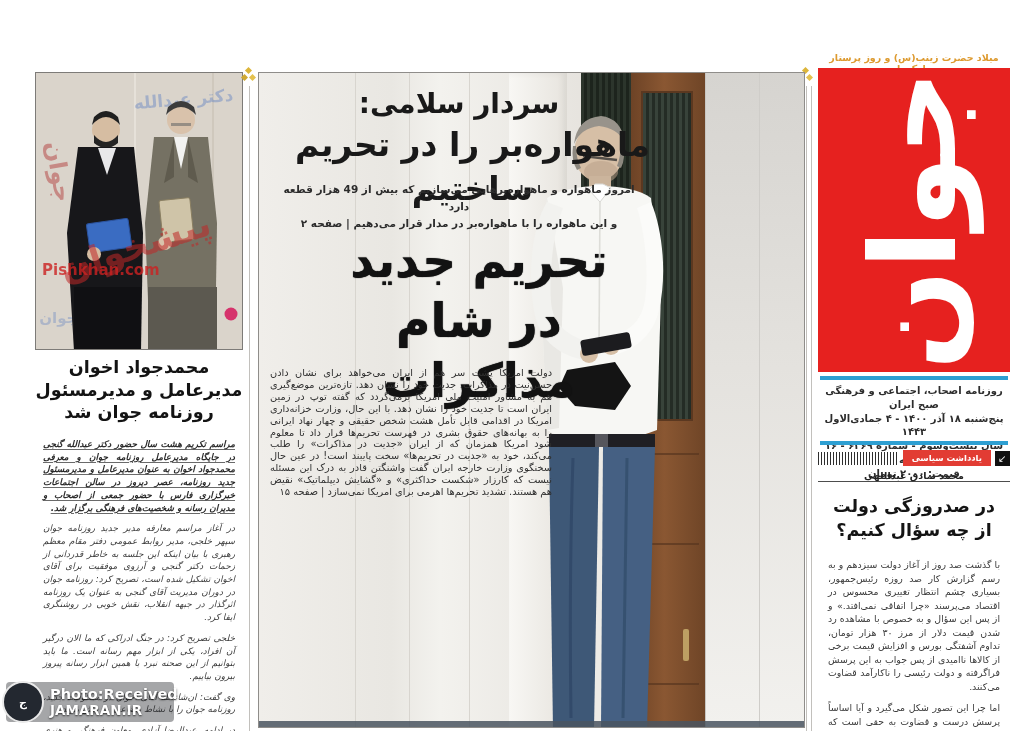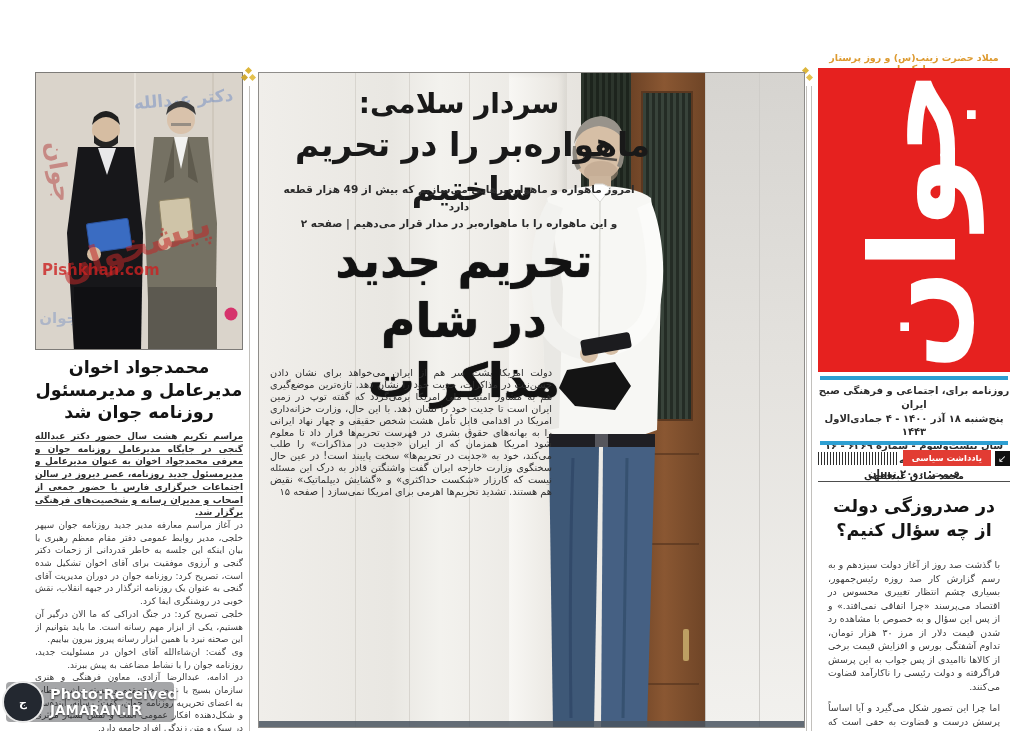--- a/index.html
+++ b/index.html
@@ -48,29 +48,29 @@
   .wall-right { position:absolute; left:446px; top:0; width:101px; height:100%; background:linear-gradient(180deg,#d6d4d0 0%,#e4e2de 45%,#f2f1ee 100%); border-left:1px solid #c8c6c2; }
   .wall-right-shadow { position:absolute; left:500px; top:0; width:1px; height:100%; background:#cfcdc9; }
   .panel-bottom { position:absolute; left:0; bottom:0; width:100%; height:6px; background:#4a5560; opacity:.85; }
   .man-wrap { position:absolute; left:230px; top:25px; width:190px; height:631px; }
 
   
   .kicker { position:absolute; left:0; top:12px; width:400px; text-align:center; color:#191919; z-index:3; }
   .kicker .k1 { font-size:28px; font-weight:bold; line-height:38px; }
   .kicker .k2 { font-size:33px; font-weight:bold; line-height:44px;margin-left:27px; }
   .subdeck { position:absolute; left:20px; top:108px; width:360px; text-align:center; font-size:10.5px; font-weight:bold; color:#2c2c2c; line-height:17px; z-index:3; }
-  .main-head { position:absolute; left:20px; top:158px; width:370px; text-align:center; font-size:47px; font-weight:bold; color:#121212; line-height:60px; letter-spacing:-1px; z-index:3; text-shadow:0 0 1px #121212; }
+  .main-head { position:absolute; left:35px; top:158px; width:370px; text-align:center; font-size:47px; font-weight:bold; color:#121212; line-height:60px; letter-spacing:-1px; z-index:3; text-shadow:0 0 1px #121212; }
   .main-body { position:absolute; right:252px; top:294px; width:282px; height:172px; overflow:hidden; font-size:9.8px; line-height:11.9px; text-align:justify; color:#2f2f2f; z-index:3; }
 
   
   .left-col { position:absolute; left:35px; top:0; width:208px; height:731px; }
   .photo-box { position:absolute; top:72px; left:0; width:208px; height:278px; border:1px solid #7d7b78; background:#dad4cb; overflow:hidden; }
   .left-head { position:absolute; top:356px; left:0; width:100%; text-align:center; font-size:17.5px; font-weight:bold; color:#131313; line-height:22.5px; }
   .left-body { position:absolute; top:430px; left:0; width:208px; height:301px; overflow:hidden; font-size:8.9px; line-height:12.7px; text-align:justify; color:#3a3a3a; }
-  .left-body p { margin:0; }
+  .left-body p { margin:8px;font-style:italic; }
   .left-body .lead { text-decoration:underline; text-decoration-color:#6a6a6a; text-underline-offset:2px; font-weight:bold; color:#2c2c2c; }
 
   
   .jamaran { position:absolute; left:0; top:678px; width:178px; height:48px; z-index:6; direction:ltr; display:flex; align-items:center; }
   .jam-strip { position:absolute; left:6px; top:4px; width:168px; height:40px; background:rgba(40,42,48,.42); border-radius:4px; }
   .jam-logo { position:relative; width:42px; height:42px; border-radius:50%; background:#232830; border:2px solid #e9e9e9; color:#fff; display:flex; align-items:center; justify-content:center; font-size:11px; font-weight:bold; flex:0 0 auto; margin-left:2px; }
   .jam-text { position:relative; color:#fff; font-weight:bold; line-height:16px; padding-left:6px; text-shadow:0 1px 2px rgba(0,0,0,.7); }
   .jam-text .l1 { font-size:14.5px; }
   .jam-text .l2 { font-size:13.5px; }
 </style>
@@ -120,21 +120,21 @@
 
     <div class="left-head">
       <div>محمدجواد اخوان</div>
       <div>مدیرعامل و مدیرمسئول</div>
       <div>روزنامه جوان شد</div>
     </div>
 
     <div class="left-body">
       <p class="lead">مراسم تکریم هشت سال حضور دکتر عبدالله گنجی در جایگاه مدیرعامل روزنامه جوان و معرفی محمدجواد اخوان به عنوان مدیرعامل و مدیرمسئول جدید روزنامه، عصر دیروز در سالن اجتماعات خبرگزاری فارس با حضور جمعی از اصحاب و مدیران رسانه و شخصیت‌های فرهنگی برگزار شد.</p>
       <p>در آغاز مراسم معارفه مدیر جدید روزنامه جوان سپهر خلجی، مدیر روابط عمومی دفتر مقام معظم رهبری با بیان اینکه این جلسه به خاطر قدردانی از زحمات دکتر گنجی و آرزوی موفقیت برای آقای اخوان تشکیل شده است، تصریح کرد: روزنامه جوان در دوران مدیریت آقای گنجی به عنوان یک روزنامه اثرگذار در جبهه انقلاب، نقش خوبی در روشنگری ایفا کرد.</p>
-      <p>خلجی تصریح کرد: در جنگ ادراکی که ما الان درگیر آن هستیم، یکی از ابزار مهم رسانه است. ما باید بتوانیم از این صحنه نبرد با همین ابزار رسانه پیروز بیرون بیاییم.</p>
+      <p>خلجی تصریح کرد: در جنگ ادراکی که ما الان درگیر آن افراد، یکی از ابزار مهم رسانه است. ما باید بتوانیم از این صحنه نبرد با همین ابزار رسانه پیروز بیرون بیاییم.</p>
       <p>وی گفت: ان‌شاءالله آقای اخوان در مسئولیت جدید، روزنامه جوان را با نشاط مضاعف به پیش ببرند.</p>
       <p>در ادامه، عبدالرضا آزادی، معاون فرهنگی و هنری سازمان بسیج با عرض خیرمقدم و خسته نباشید خطاب به اعضای تحریریه روزنامه جوان، گفت: رسانه، آینده‌ساز و شکل‌دهنده افکار عمومی است و نقش بسیار مؤثری در سبک و متن زندگی افراد جامعه دارد.</p>
 
     </div>
   </div>
 
   <div class="jamaran">
     <div class="jam-strip"></div>
     <div class="jam-logo">
         <span>ج</span>
@@ -229,21 +229,21 @@
 
   <div class="right-col">
     <div class="dua">میلاد حضرت زینب(س) و روز پرستار مبارک باد</div>
 
     <div class="logo-box">
       <div class="logo-word">جوان</div>
     </div>
 
     <div class="blue-rule" style="top:376px;"></div>
     <div class="mast-info">
-      <div>روزنامه برای، اجتماعی و فرهنگی صبح ایران</div>
+      <div>روزنامه اصحاب، اجتماعی و فرهنگی صبح ایران</div>
       <div>پنج‌شنبه ۱۸ آذر ۱۴۰۰ - ۴ جمادی‌الاول ۱۴۴۳</div>
       <div>سال بیست‌وسوم - شماره ۶۳۶۹ - ۱۶ صفحه</div>
       <div>قیمت: ۲۰۰۰ تومان</div>
     </div>
     <div class="blue-rule" style="top:441px;"></div>
 
     <div class="note-head-row">
       <span class="note-arrow">↙</span>
       <span class="note-badge">یادداشت سیاسی</span>
       <span class="barcode"></span>

